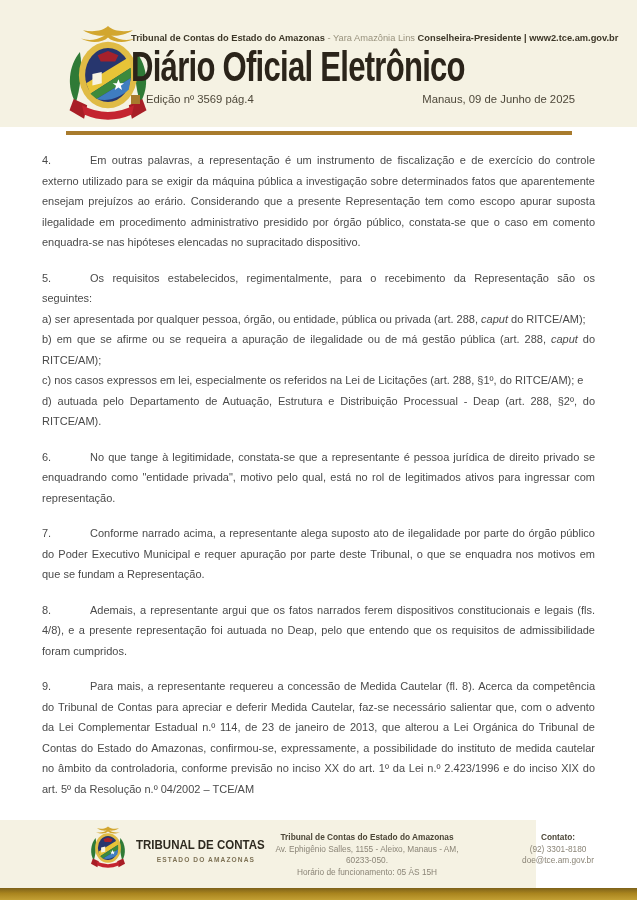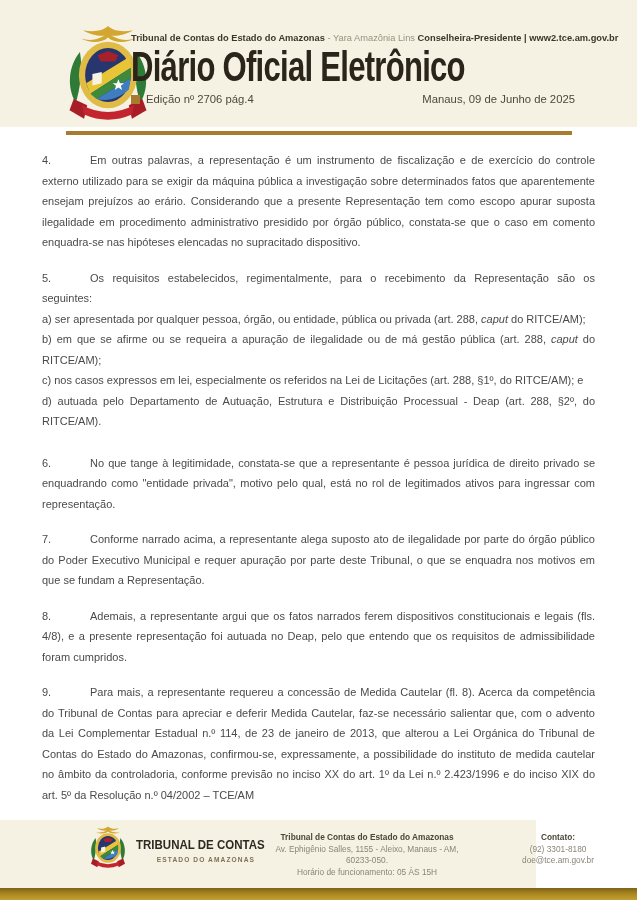--- a/index.html
+++ b/index.html
@@ -28,21 +28,21 @@
   
   .doc-body{
     position:absolute;top:150px;left:42px;width:553px;
     font-size:11px;line-height:20.5px;color:#4a4a4a;text-align:justify;
   }
   .para{margin:0 0 15px 0;}
   .para .pnum{display:inline-block;width:48px;}
   .req{margin:0;}
   .req i{font-style:italic;}
   .block5 .para{margin-bottom:0;}
-  .block5{margin-bottom:21px;}
+  .block5{margin-bottom:15px;}
   
   .footer{position:absolute;top:820px;left:0;width:536px;height:68px;background:#f5f2e3;text-align:center;}
   .footer-logo{position:absolute;left:85px;top:4px;width:46px;height:48px;}
   .footer-logo svg{width:100%;height:100%;}
   .footer-brand{position:absolute;left:136px;top:15px;}
   .fb-title{font-size:12.5px;font-weight:bold;color:#2e2a20;letter-spacing:0;white-space:nowrap;
     display:inline-block;transform:scaleX(0.92);transform-origin:left center;}
   .fb-sub{font-size:6.6px;font-weight:bold;color:#7e7255;letter-spacing:1.1px;margin-top:3px;white-space:nowrap;}
   .footer-col{position:absolute;top:12px;font-size:8.3px;line-height:11.5px;color:#8b8577;}
   .footer-col .bold-line{font-weight:bold;color:#4c4637;}
@@ -77,21 +77,21 @@
     </div>
 
     <div class="header-text">
       <div class="org-line">
         <span class="b">Tribunal de Contas do Estado do Amazonas</span><span class="name"> - </span><span class="name">Yara Amazônia Lins</span><span class="b"> Conselheira-Presidente | www2.tce.am.gov.br</span>
       </div>
       <div class="gz-title">Diário Oficial Eletrônico</div>
       <div class="edition-row">
         <div class="edition-left">
           <span class="bullet"></span>
-          <span>Edição nº 2706 pág.4</span>
+          <span>Edição nº 3569 pág.4</span>
         </div>
         <div>Manaus, 09 de Junho de 2025</div>
       </div>
     </div>
   </header>
 
   <div class="header-bar"></div>
 
   <main class="doc-body">
 

